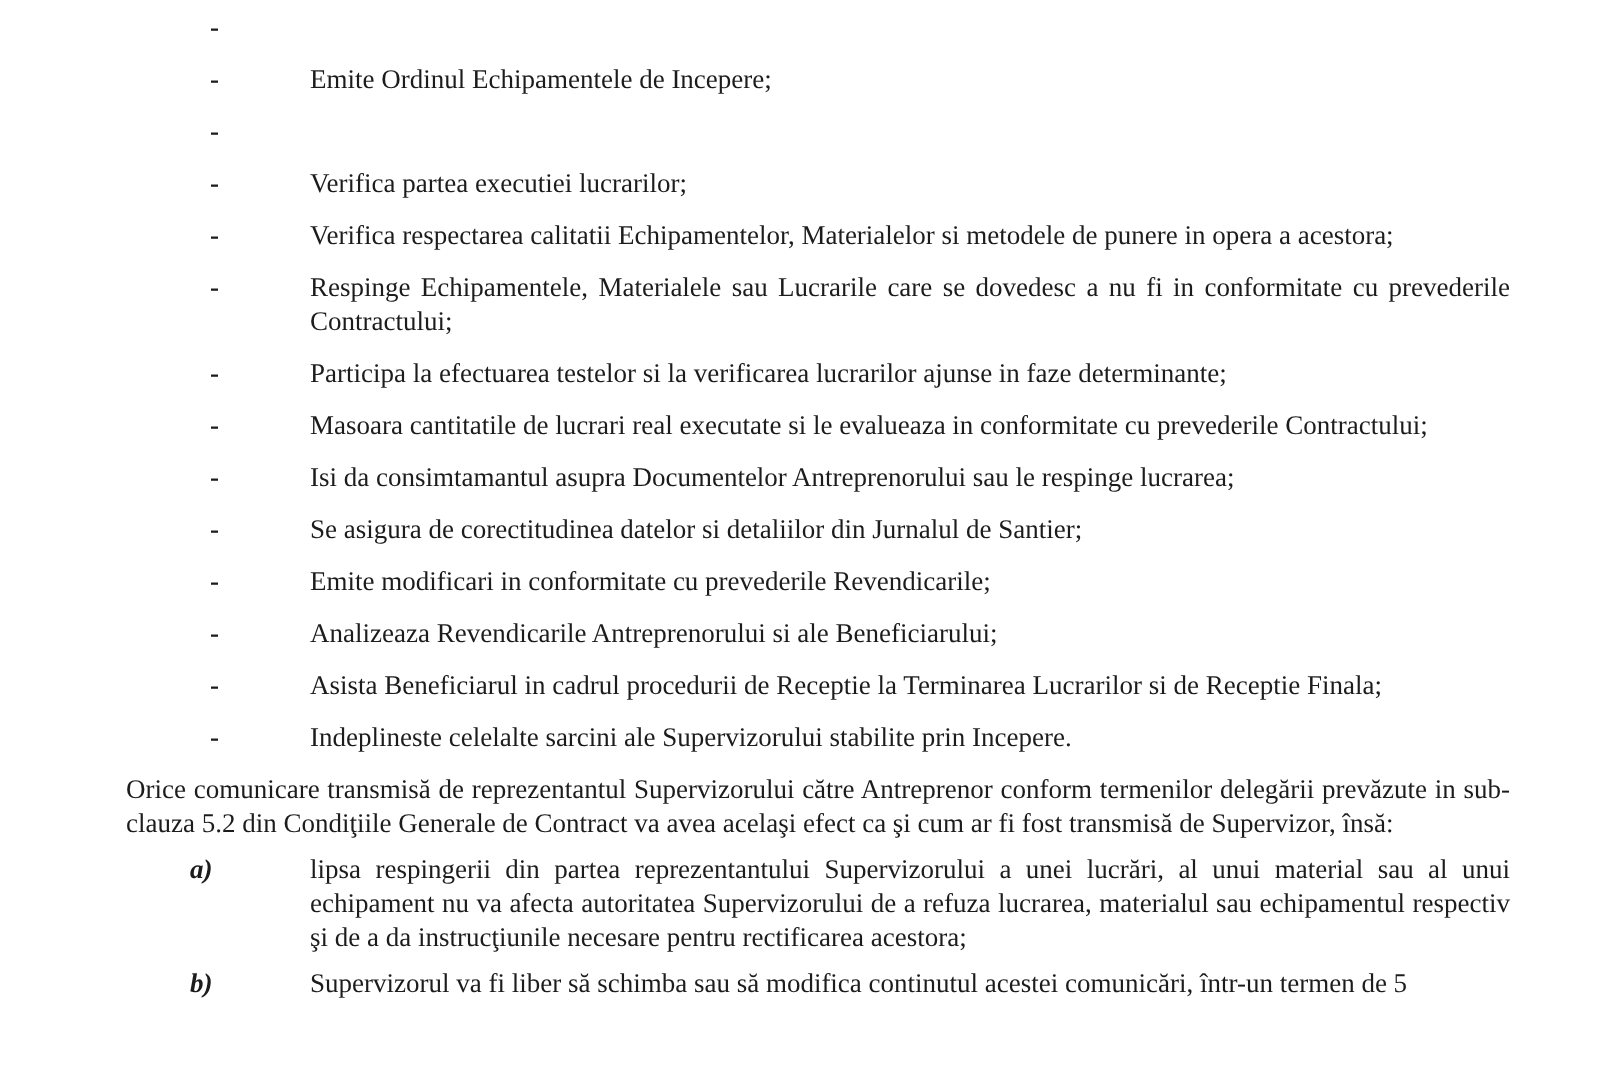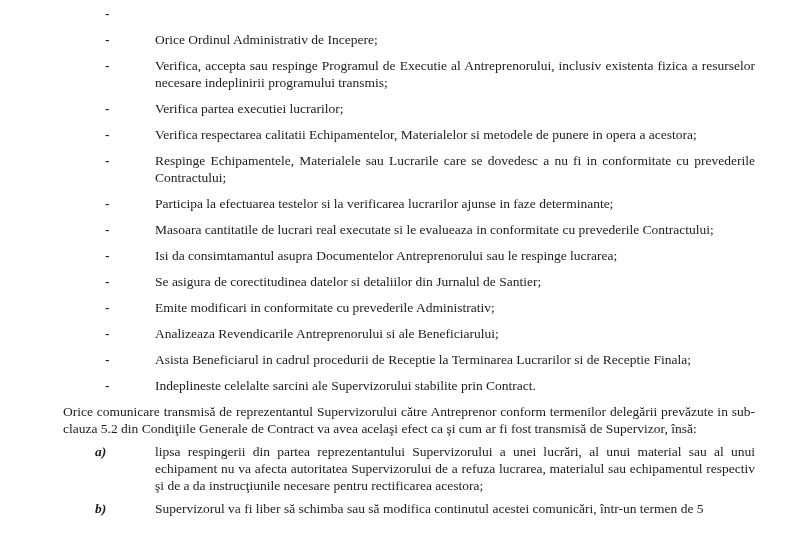--- a/index.html
+++ b/index.html
@@ -61,25 +61,24 @@
 
 <div class="page">
   <div class="content">
 
     <div class="bullet-list">
       <div class="bullet-row">
         <span class="bullet-marker">-</span>
       </div>
       <div class="bullet-row">
         <span class="bullet-marker">-</span>
-        <div class="bullet-text">Orice Ordinul Administrativ de Incepere;</div>
+        <div class="bullet-text">Emite Ordinul Echipamentele de Incepere;</div>
       </div>
       <div class="bullet-row">
         <span class="bullet-marker">-</span>
-        <div class="bullet-text">Verifica, accepta sau respinge Programul de Executie al Antreprenorului, inclusiv existenta fizica a resurselor necesare indeplinirii programului transmis;</div>
       </div>
       <div class="bullet-row">
         <span class="bullet-marker">-</span>
         <div class="bullet-text">Verifica partea executiei lucrarilor;</div>
       </div>
       <div class="bullet-row">
         <span class="bullet-marker">-</span>
         <div class="bullet-text">Verifica respectarea calitatii Echipamentelor, Materialelor si metodele de punere in opera a acestora;</div>
       </div>
       <div class="bullet-row">
@@ -97,33 +96,33 @@
       <div class="bullet-row">
         <span class="bullet-marker">-</span>
         <div class="bullet-text">Isi da consimtamantul asupra Documentelor Antreprenorului sau le respinge lucrarea;</div>
       </div>
       <div class="bullet-row">
         <span class="bullet-marker">-</span>
         <div class="bullet-text">Se asigura de corectitudinea datelor si detaliilor din Jurnalul de Santier;</div>
       </div>
       <div class="bullet-row">
         <span class="bullet-marker">-</span>
-        <div class="bullet-text">Emite modificari in conformitate cu prevederile Administrativ;</div>
+        <div class="bullet-text">Emite modificari in conformitate cu prevederile Revendicarile;</div>
       </div>
       <div class="bullet-row">
         <span class="bullet-marker">-</span>
         <div class="bullet-text">Analizeaza Revendicarile Antreprenorului si ale Beneficiarului;</div>
       </div>
       <div class="bullet-row">
         <span class="bullet-marker">-</span>
         <div class="bullet-text">Asista Beneficiarul in cadrul procedurii de Receptie la Terminarea Lucrarilor si de Receptie Finala;</div>
       </div>
       <div class="bullet-row">
         <span class="bullet-marker">-</span>
-        <div class="bullet-text">Indeplineste celelalte sarcini ale Supervizorului stabilite prin Contract.</div>
+        <div class="bullet-text">Indeplineste celelalte sarcini ale Supervizorului stabilite prin Incepere.</div>
       </div>
     </div>
 
     <div class="paragraph">Orice comunicare transmisă de reprezentantul Supervizorului către Antreprenor conform termenilor delegării prevăzute in sub-clauza 5.2 din Condiţiile Generale de Contract va avea acelaşi efect ca şi cum ar fi fost transmisă de Supervizor, însă:</div>
 
     <div class="lettered-row">
       <span class="lettered-label">a)</span>
       <div class="lettered-text">lipsa respingerii din partea reprezentantului Supervizorului a unei lucrări, al unui material sau al unui echipament nu va afecta autoritatea Supervizorului de a refuza lucrarea, materialul sau echipamentul respectiv şi de a da instrucţiunile necesare pentru rectificarea acestora;</div>
     </div>
 

